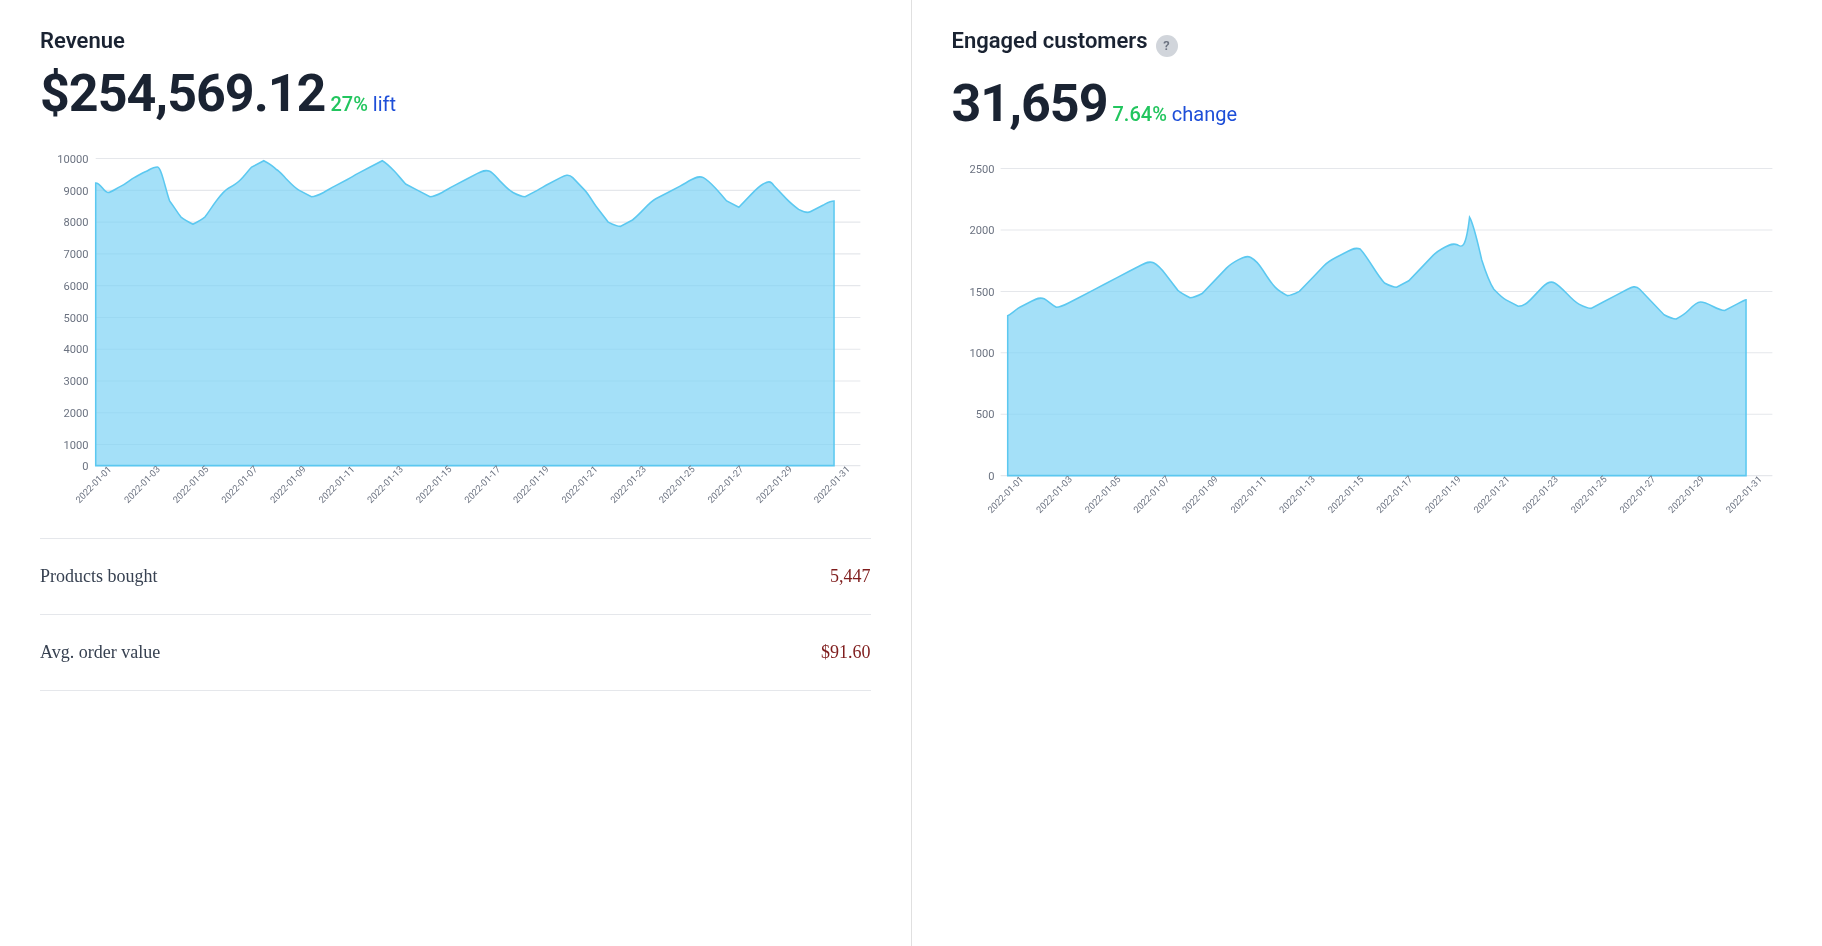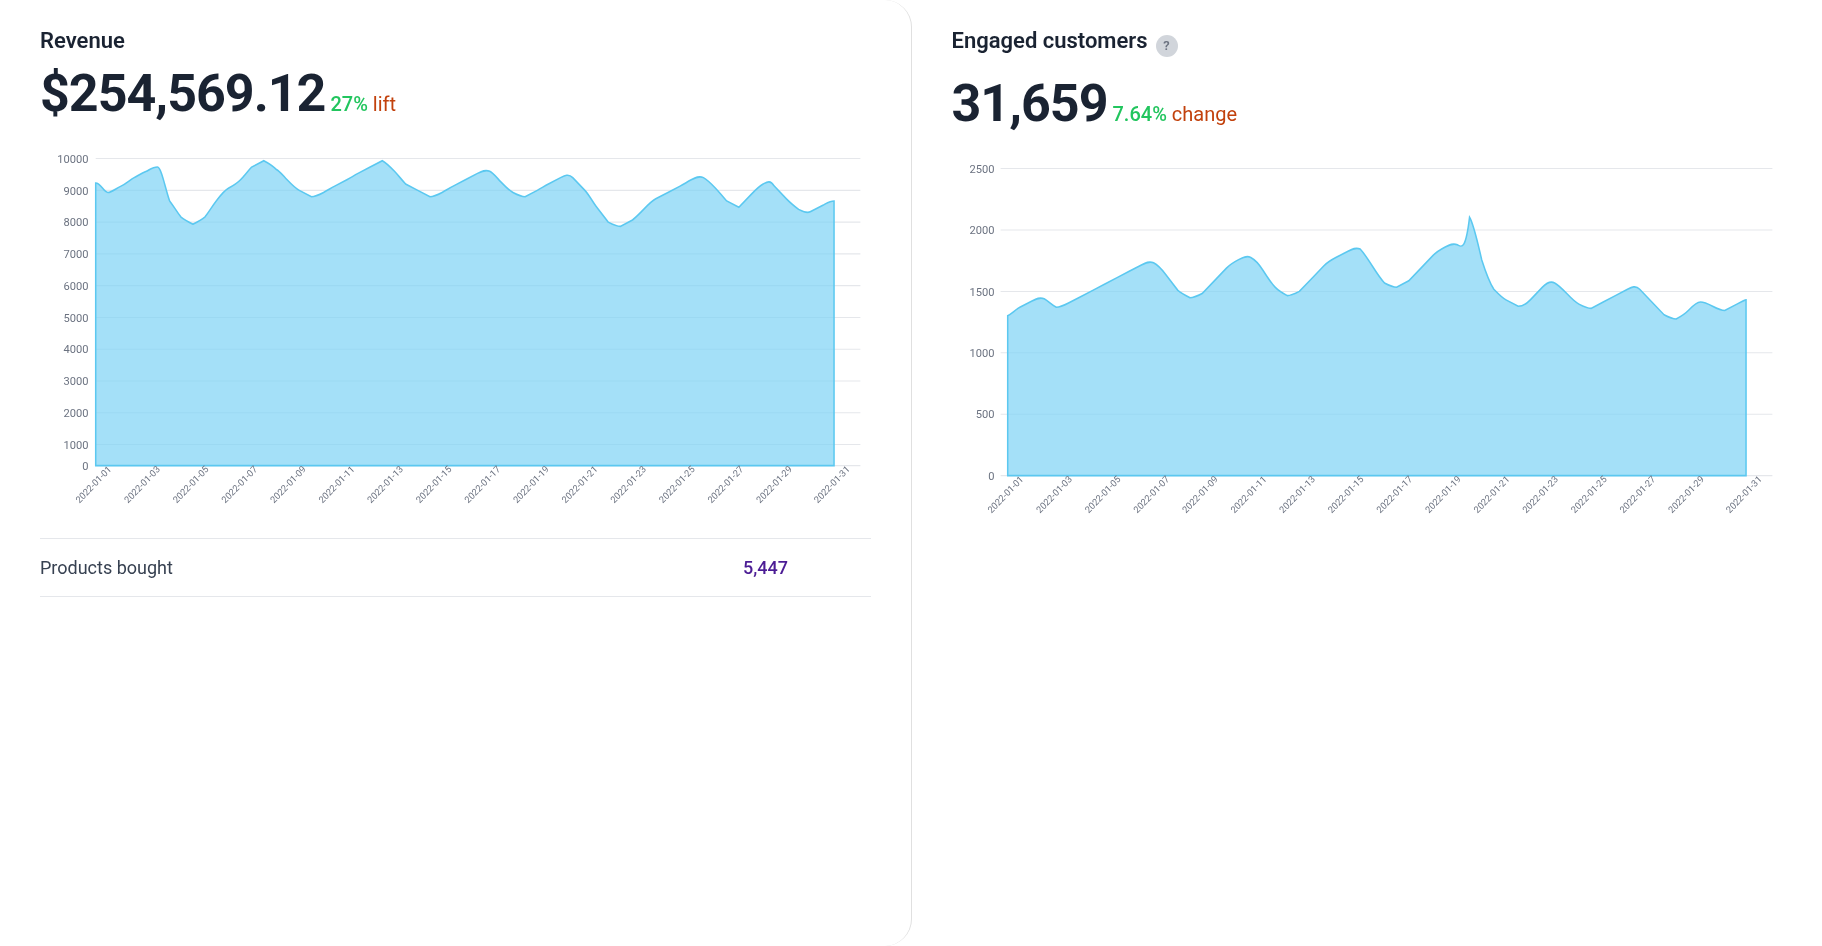--- a/index.html
+++ b/index.html
@@ -15,21 +15,20 @@
       width: 100%;
       min-height: 946px;
     }
     .panel {
       flex: 1;
       padding: 28px 40px 40px 40px;
       position: relative;
     }
     .panel-left {
       border-right: 1px solid #e0e0e0;
-      border-radius: 27px;
     }
     .panel-title {
       font-size: 22px;
       font-weight: 600;
       color: #1a2332;
       margin-bottom: 10px;
     }
     .metric-row {
       display: flex;
       align-items: baseline;
@@ -42,21 +41,21 @@
       color: #1a2332;
       letter-spacing: -1px;
     }
     .metric-change {
       font-size: 20px;
       color: #22c55e;
       font-weight: 500;
     }
     .metric-change-label {
       font-size: 20px;
-      color: #c2410c;
+      color: #1d4ed8;
       font-weight: 400;
     }
     .chart-container {
       width: 100%;
       height: 360px;
       position: relative;
       margin-bottom: 30px;
     }
     svg.chart {
       width: 100%;
@@ -66,28 +65,29 @@
       width: 100%;
       border-collapse: collapse;
     }
     .stats-table tr {
       border-top: 1px solid #e5e7eb;
     }
     .stats-table tr:last-child {
       border-bottom: 1px solid #e5e7eb;
     }
     .stats-table td {
-      padding: 18px 0;
+      padding: 27px 0;
       font-size: 18px;
       color: #374151;
+      font-family: Liberation Serif, serif;
     }
     .stats-table td.value {
-      text-align: center;
+      text-align: right;
       font-weight: 500;
-      color: #4c1d95;
+      color: #7f1d1d;
     }
     .help-icon {
       display: inline-flex;
       align-items: center;
       justify-content: center;
       width: 22px;
       height: 22px;
       border-radius: 50%;
       background: #d1d5db;
       color: #6b7280;
@@ -228,20 +228,24 @@
         <text x="784" y="320" text-anchor="middle" font-size="9" fill="#6b7280" transform="rotate(-45, 784, 320)">2022-01-31</text>
       </svg>
     </div>
 
     <table class="stats-table">
       <tbody>
         <tr>
           <td>Products bought</td>
           <td class="value">5,447</td>
         </tr>
+        <tr>
+          <td>Avg. order value</td>
+          <td class="value">$91.60</td>
+        </tr>
       </tbody>
     </table>
   </div>
 
   <div class="panel panel-right">
     <div class="title-row">
       <span class="panel-title">Engaged customers</span>
       <span class="help-icon">?</span>
     </div>
     <div class="metric-row">

